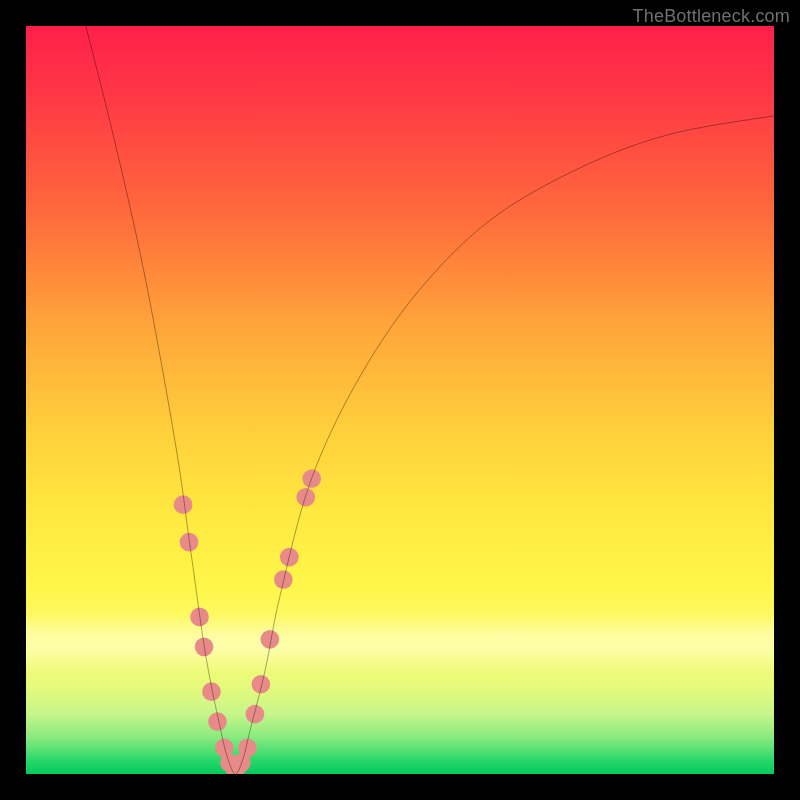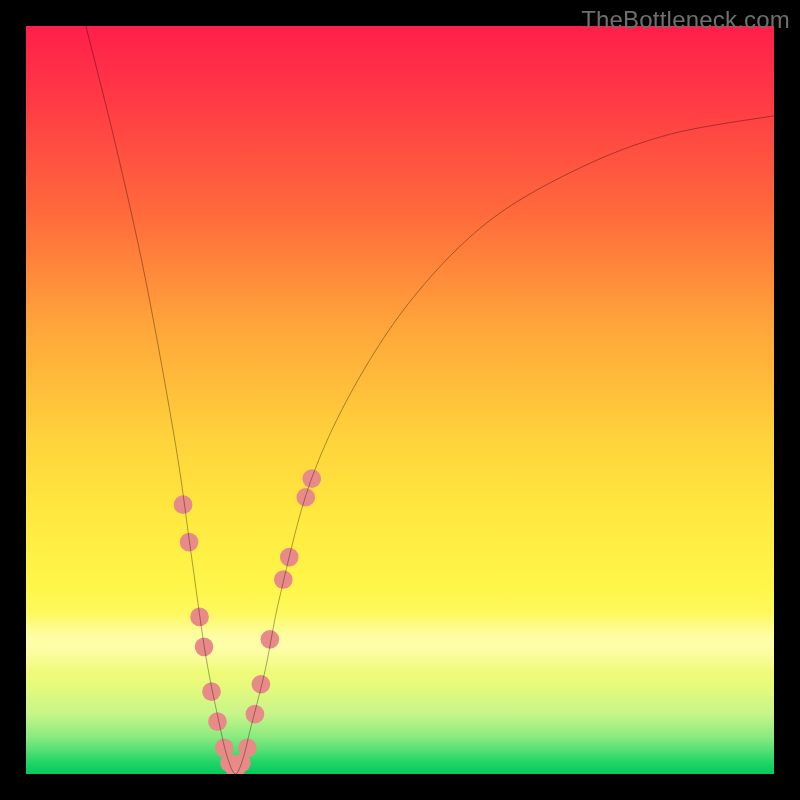--- a/index.html
+++ b/index.html
@@ -61,21 +61,21 @@
   }
   .curve {
     position: absolute;
     inset: 0;
   }
   .attribution {
     position: absolute;
     top: 6px;
     right: 10px;
     color: #6f6f6f;
-    font-size: 24px;
+    font-size: 18px;
     font-weight: 500;
     letter-spacing: 0.2px;
     margin-left: 8px;
   }
 </style>
 </head>
 <body>
 
 <div class="frame">
   <div class="plot-area">

